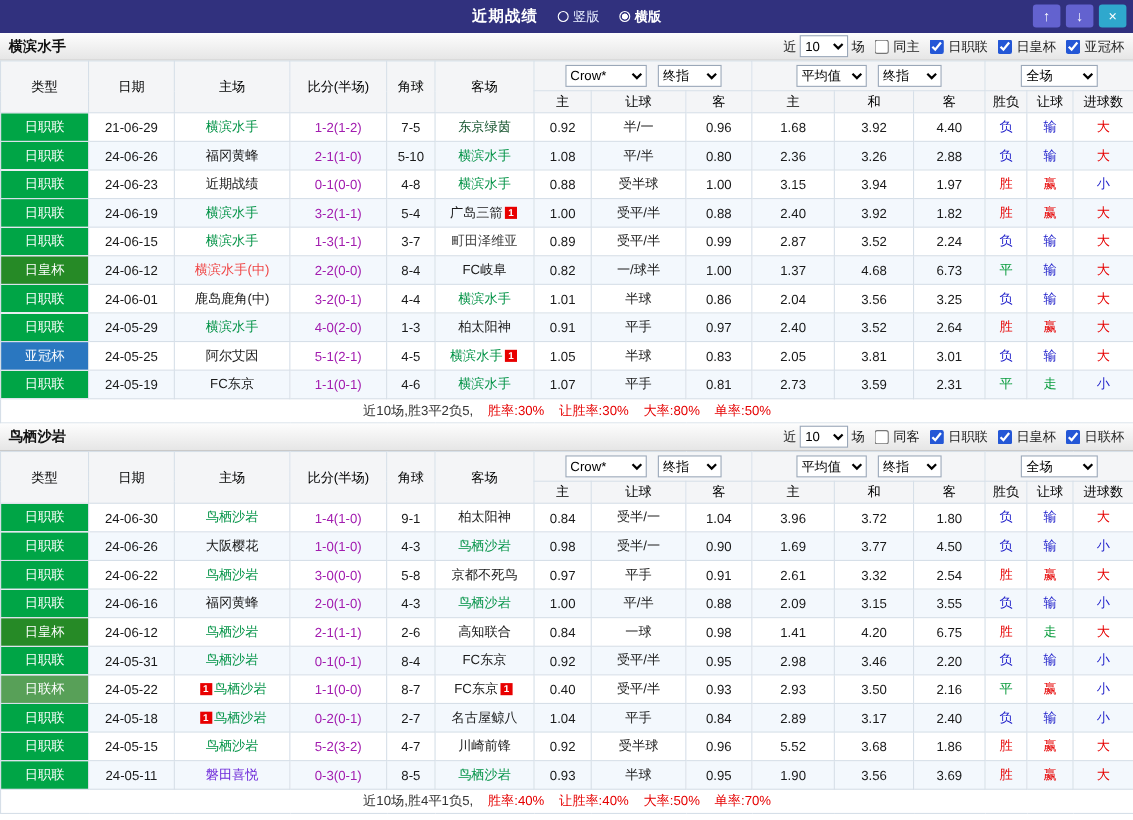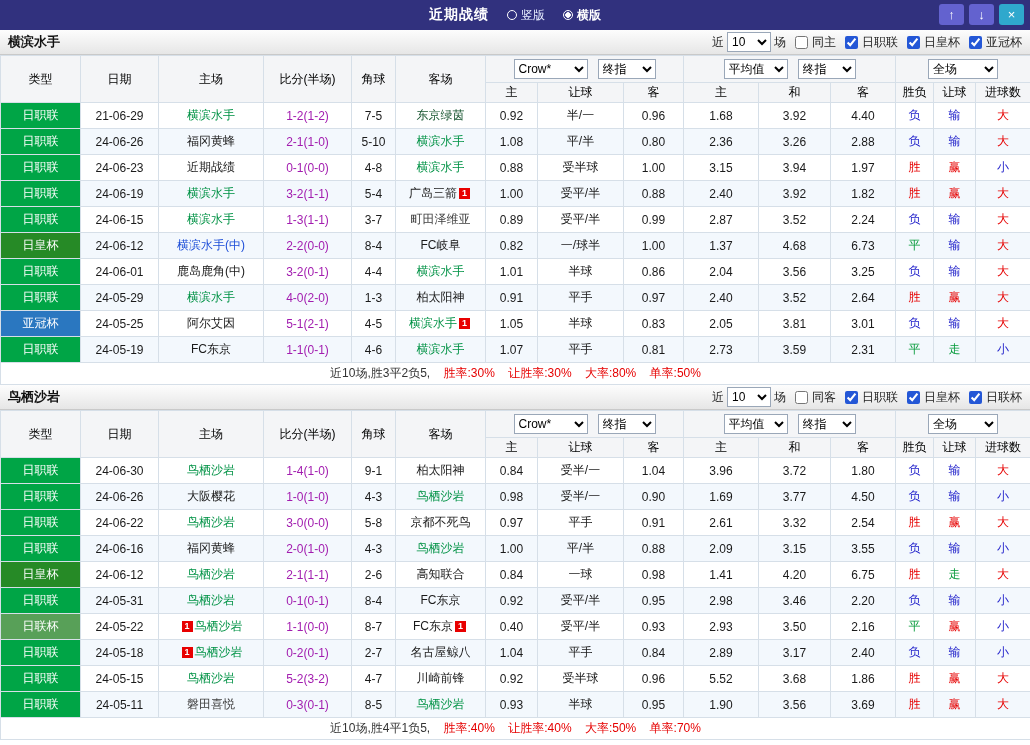--- a/index.html
+++ b/index.html
@@ -258,21 +258,21 @@
           <td>2.87</td>
           <td>3.52</td>
           <td>2.24</td>
           <td style="color: rgb(35, 35, 203);">负</td>
           <td style="color: rgb(35, 35, 203);">输</td>
           <td style="color: rgb(230, 0, 0);">大</td>
         </tr>
         <tr>
           <td class="league" style="background: rgb(38, 138, 38);">日皇杯</td>
           <td>24-06-12</td>
-          <td><span class="tname" style="color:#1d4ed8">横滨水手(中)</span></td>
+          <td><span class="tname" style="color:#ef4444">横滨水手(中)</span></td>
           <td><span class="score">2-2(0-0)</span></td>
           <td>8-4</td>
           <td><span class="tname" style="color:#1a1a1a">FC岐阜</span></td>
           <td>0.82</td>
           <td>一/球半</td>
           <td>1.00</td>
           <td>1.37</td>
           <td>4.68</td>
           <td>6.73</td>
           <td style="color: rgb(8, 155, 60);">平</td>
@@ -594,21 +594,21 @@
           <td>5.52</td>
           <td>3.68</td>
           <td>1.86</td>
           <td style="color: rgb(230, 0, 0);">胜</td>
           <td style="color: rgb(230, 0, 0);">赢</td>
           <td style="color: rgb(230, 0, 0);">大</td>
         </tr>
         <tr>
           <td class="league" style="background: rgb(0, 165, 70);">日职联</td>
           <td>24-05-11</td>
-          <td><span class="tname" style="color:#404040">磐田喜悦</span></td>
+          <td><span class="tname" style="color:#6d28d9">磐田喜悦</span></td>
           <td><span class="score">0-3(0-1)</span></td>
           <td>8-5</td>
           <td><span class="tname" style="color:#009245">鸟栖沙岩</span></td>
           <td>0.93</td>
           <td>半球</td>
           <td>0.95</td>
           <td>1.90</td>
           <td>3.56</td>
           <td>3.69</td>
           <td style="color: rgb(230, 0, 0);">胜</td>

